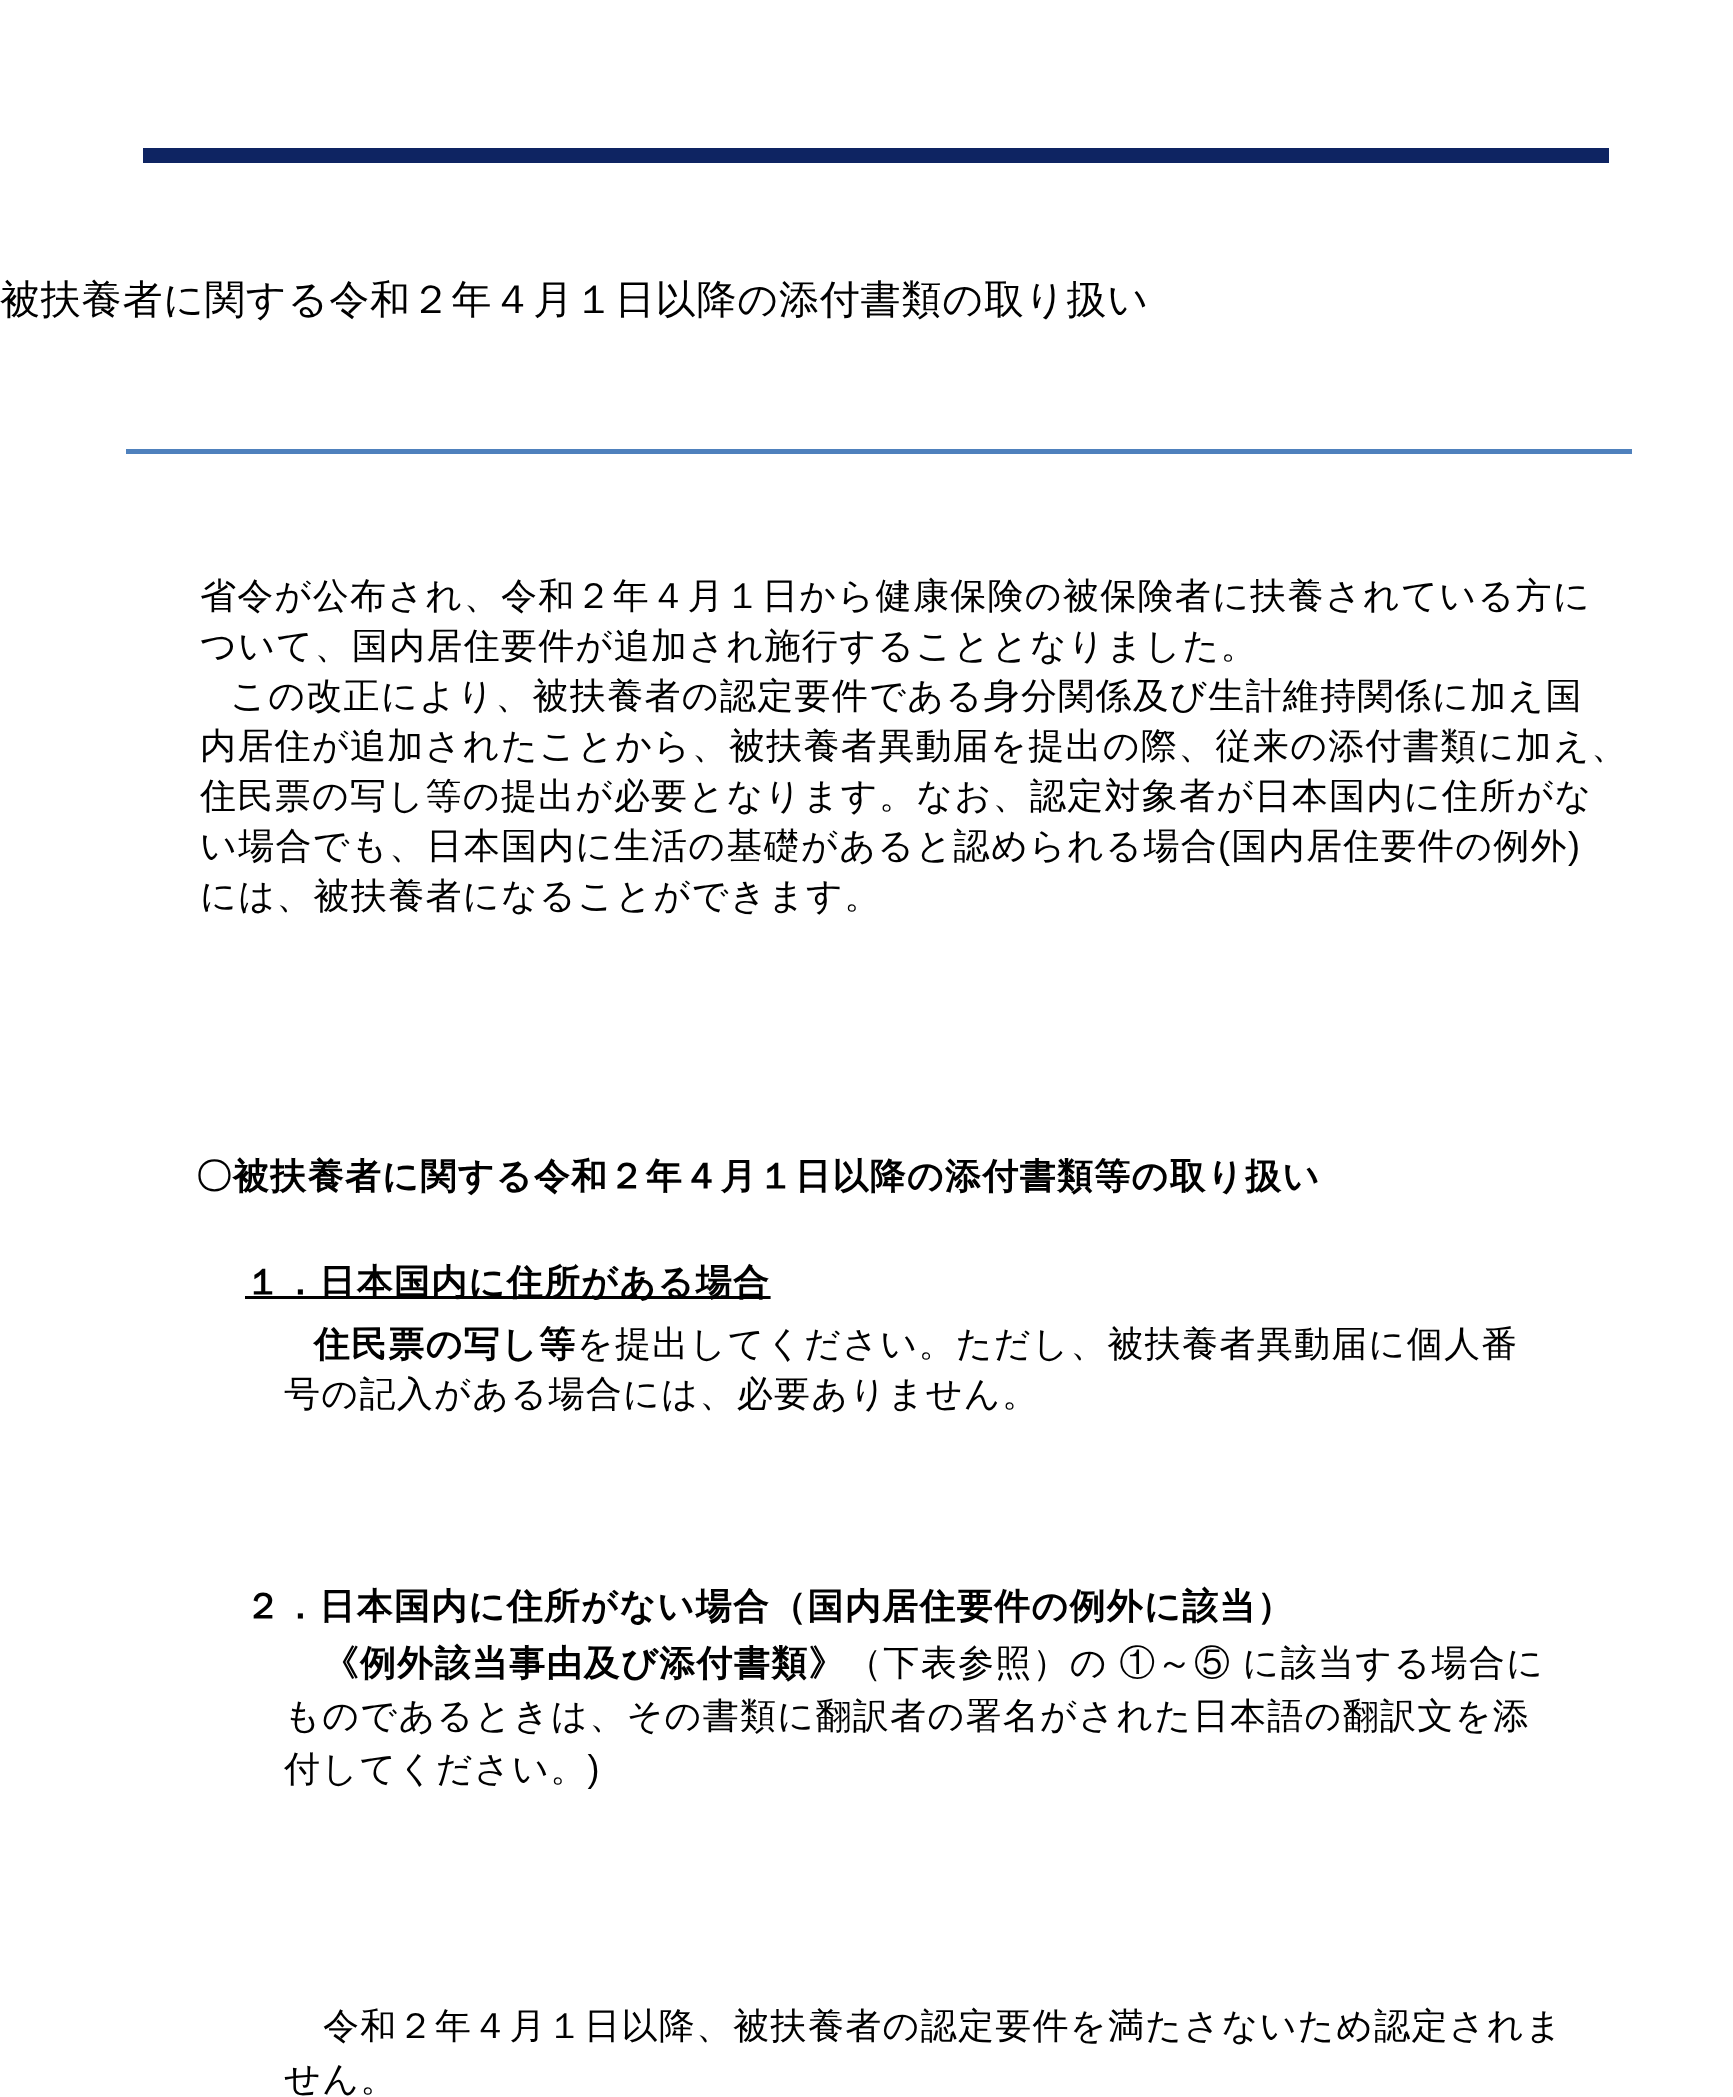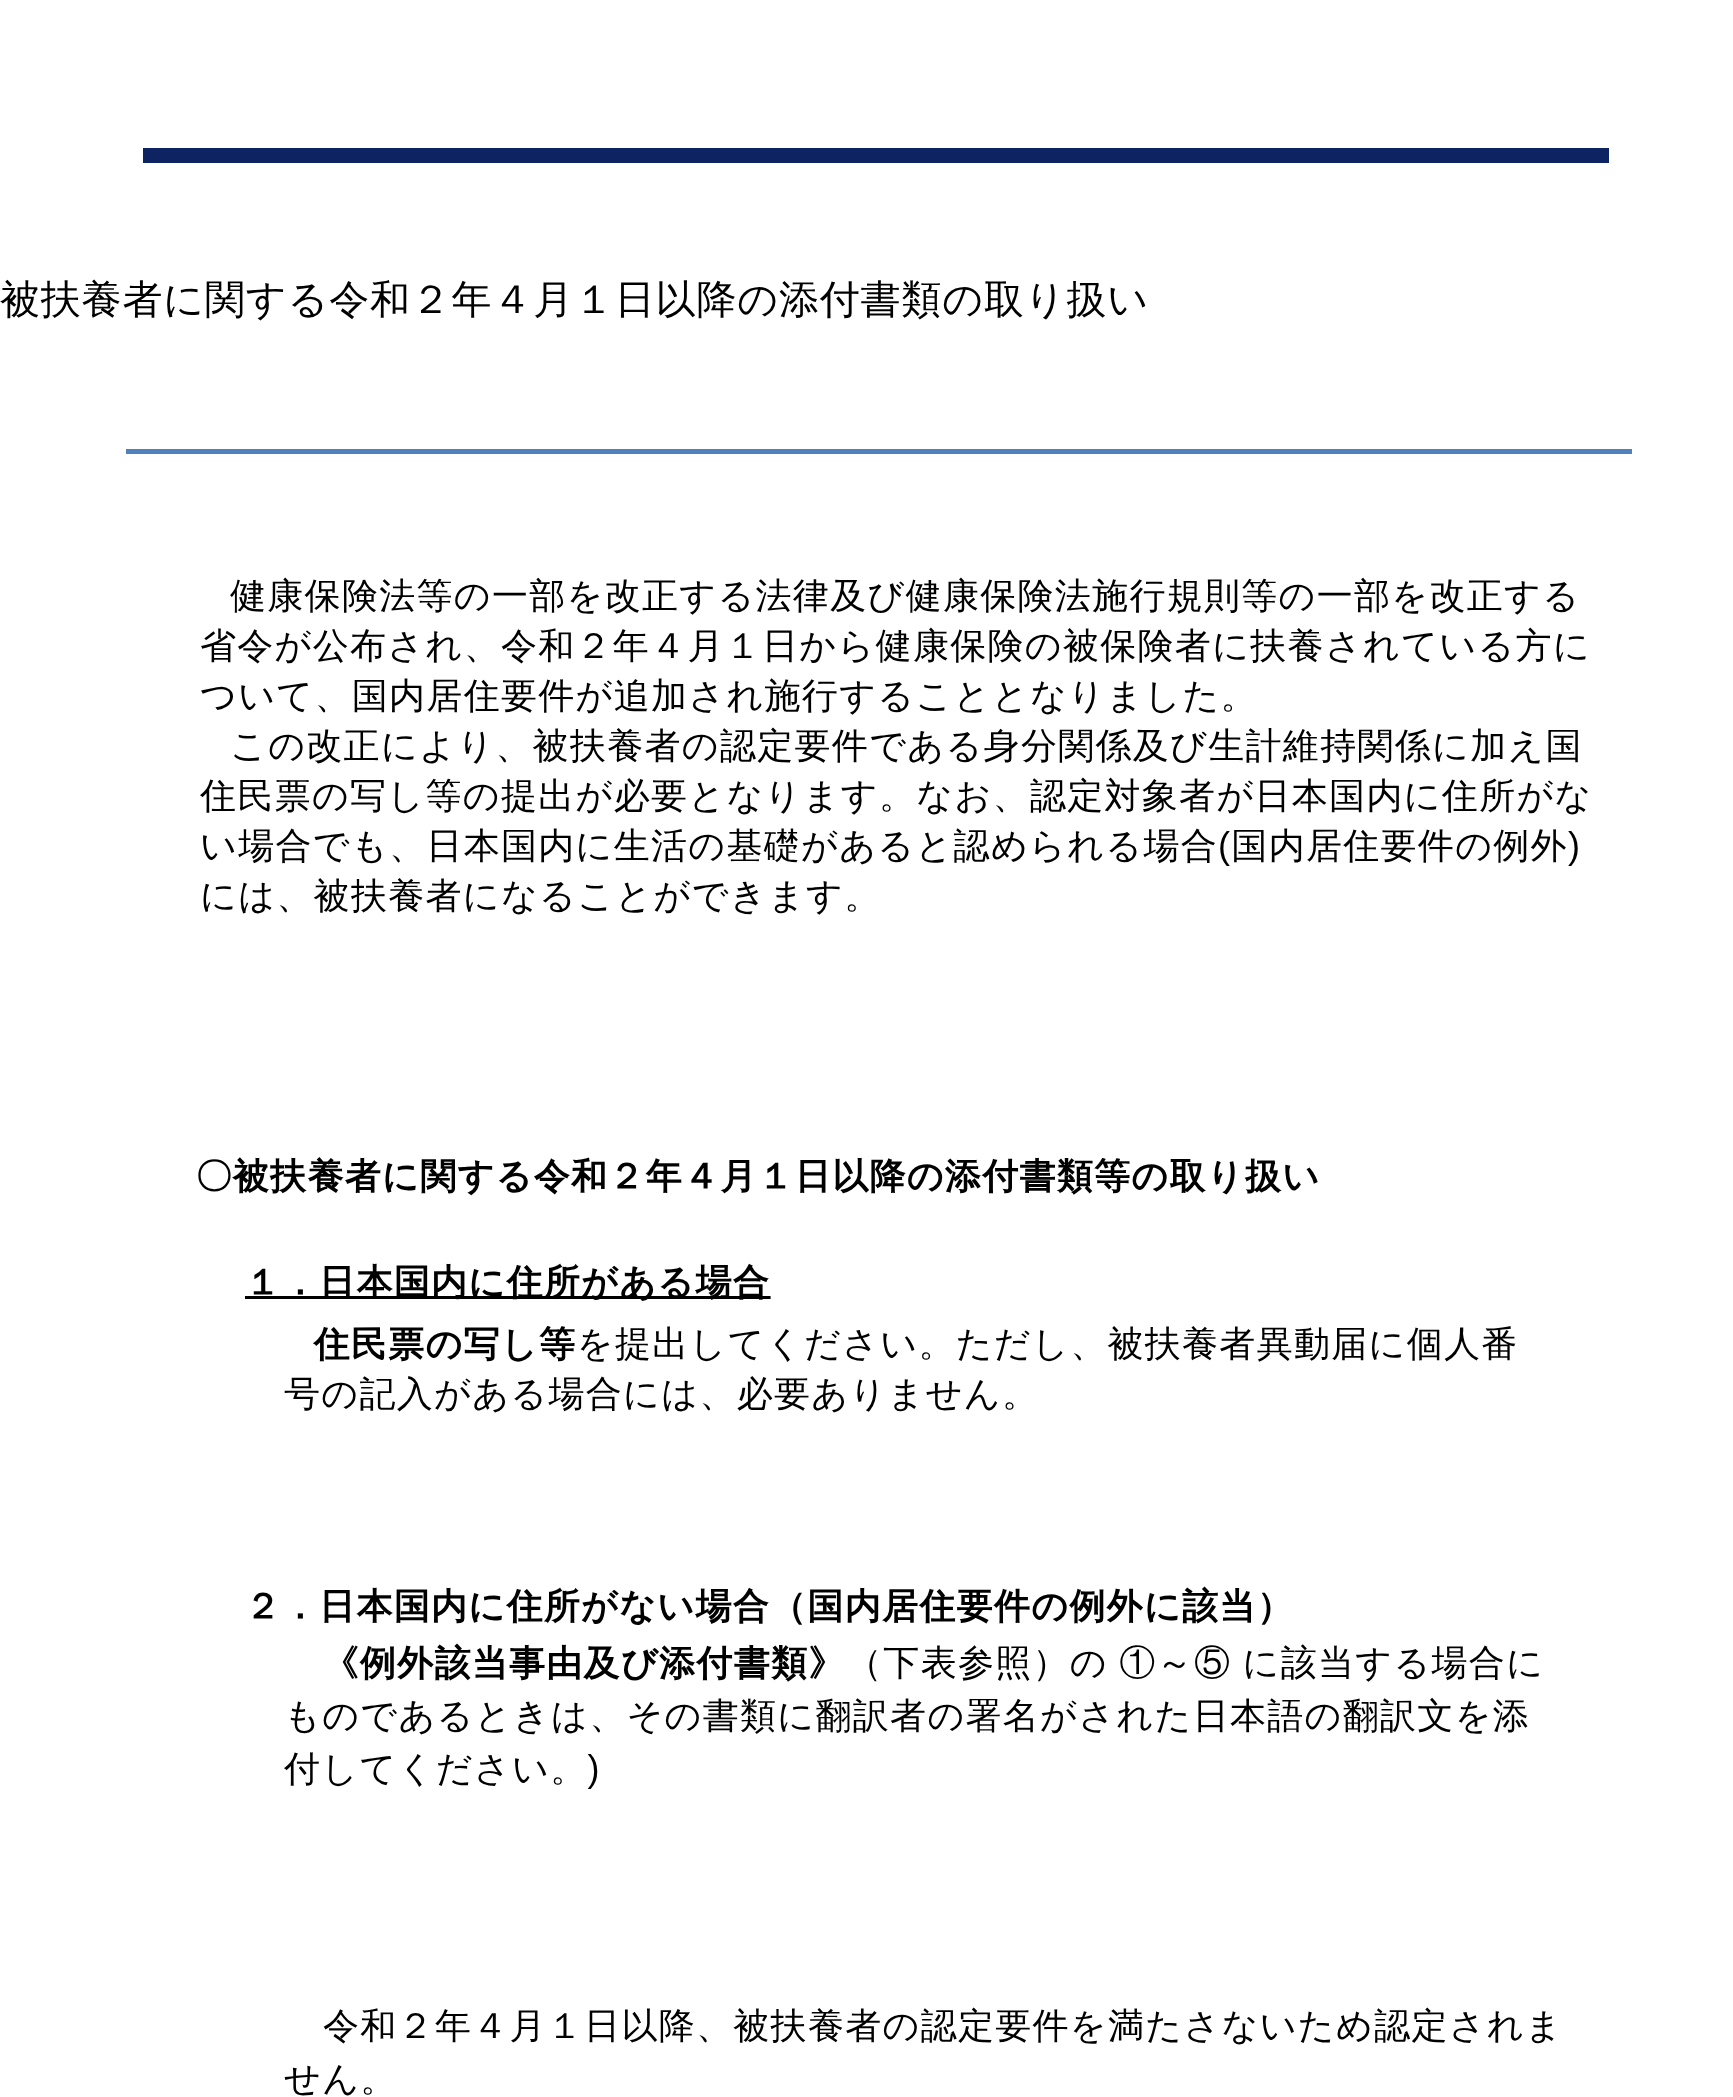--- a/index.html
+++ b/index.html
@@ -98,24 +98,24 @@
 
 <div class="page">
 
   <div class="top-bar"></div>
 
   <h1 class="doc-title">被扶養者に関する令和２年４月１日以降の添付書類の取り扱い</h1>
 
   <div class="divider"></div>
 
   <div class="intro">
-    <div class="line indent">健康保険法等の一部を改正する法律及び健康保険法施行規則等の一部を改正する</div>
     <div class="line">省令が公布され、令和２年４月１日から健康保険の被保険者に扶養されている方に</div>
     <div class="line">ついて、国内居住要件が追加され施行することとなりました。</div>
     <div class="line indent">この改正により、被扶養者の認定要件である身分関係及び生計維持関係に加え国</div>
+    <div class="line">内居住が追加されたことから、被扶養者異動届を提出の際、従来の添付書類に加え、</div>
     <div class="line">住民票の写し等の提出が必要となります。なお、認定対象者が日本国内に住所がな</div>
     <div class="line">い場合でも、日本国内に生活の基礎があると認められる場合(国内居住要件の例外)</div>
     <div class="line">には、被扶養者になることができます。</div>
   </div>
 
   <h2 class="section-heading">〇被扶養者に関する令和２年４月１日以降の添付書類等の取り扱い</h2>
 
   <h3 class="item-heading" id="item1-heading">１．日本国内に住所がある場合</h3>
   <div class="item-body" id="item1-body">
     <div class="line indent"><b>住民票の写し等</b><span>を提出してください。ただし、被扶養者異動届に個人番</span></div>

